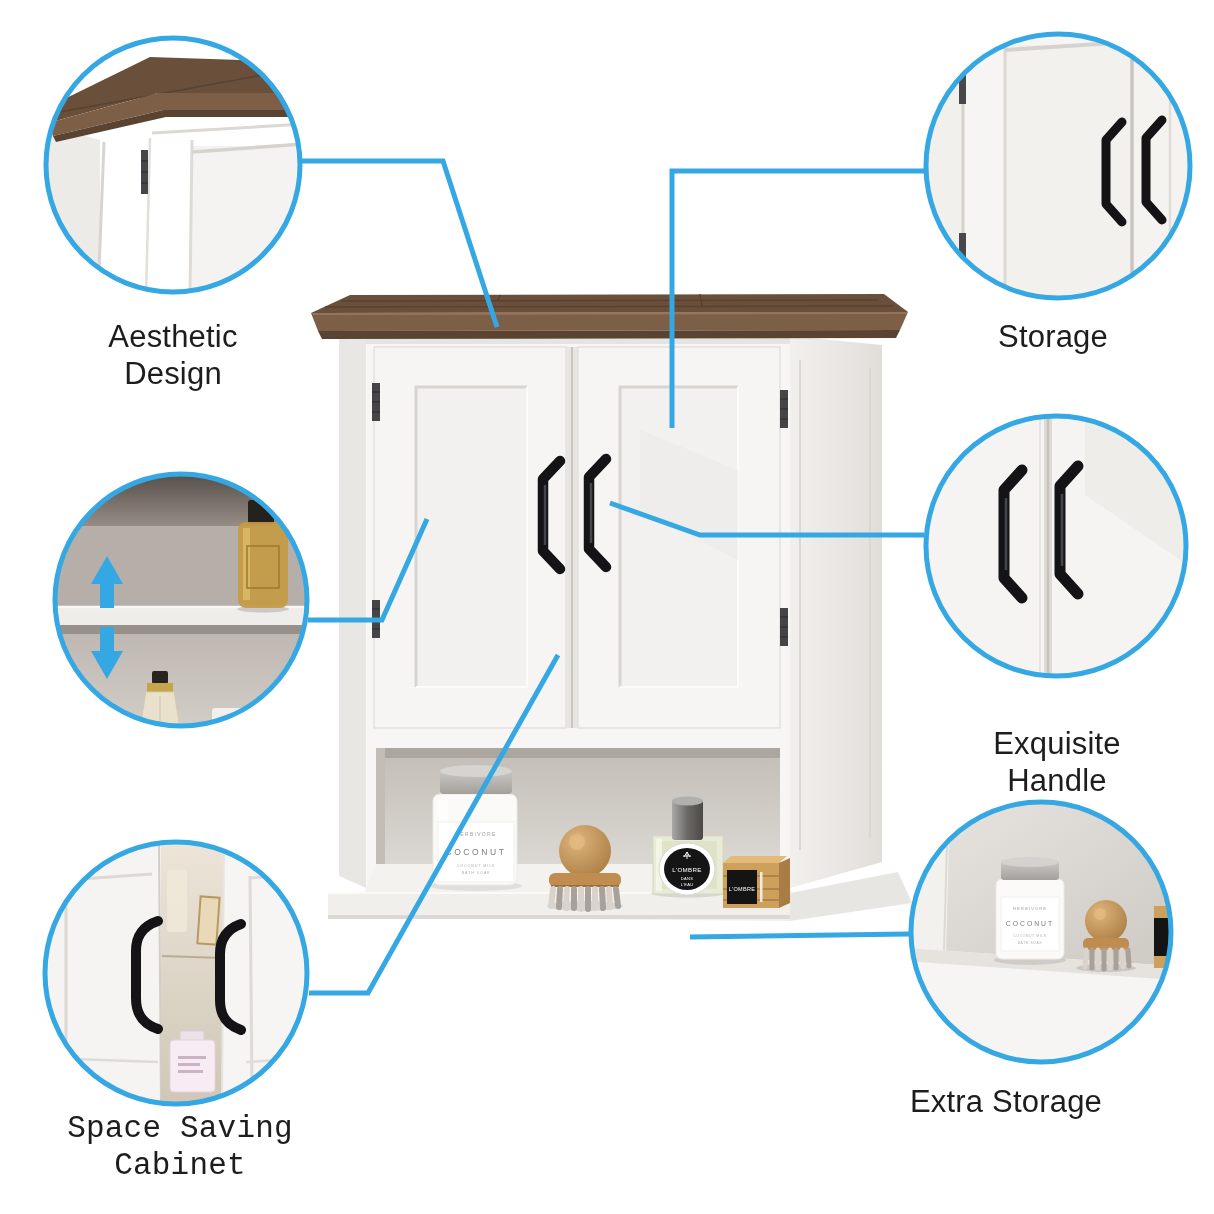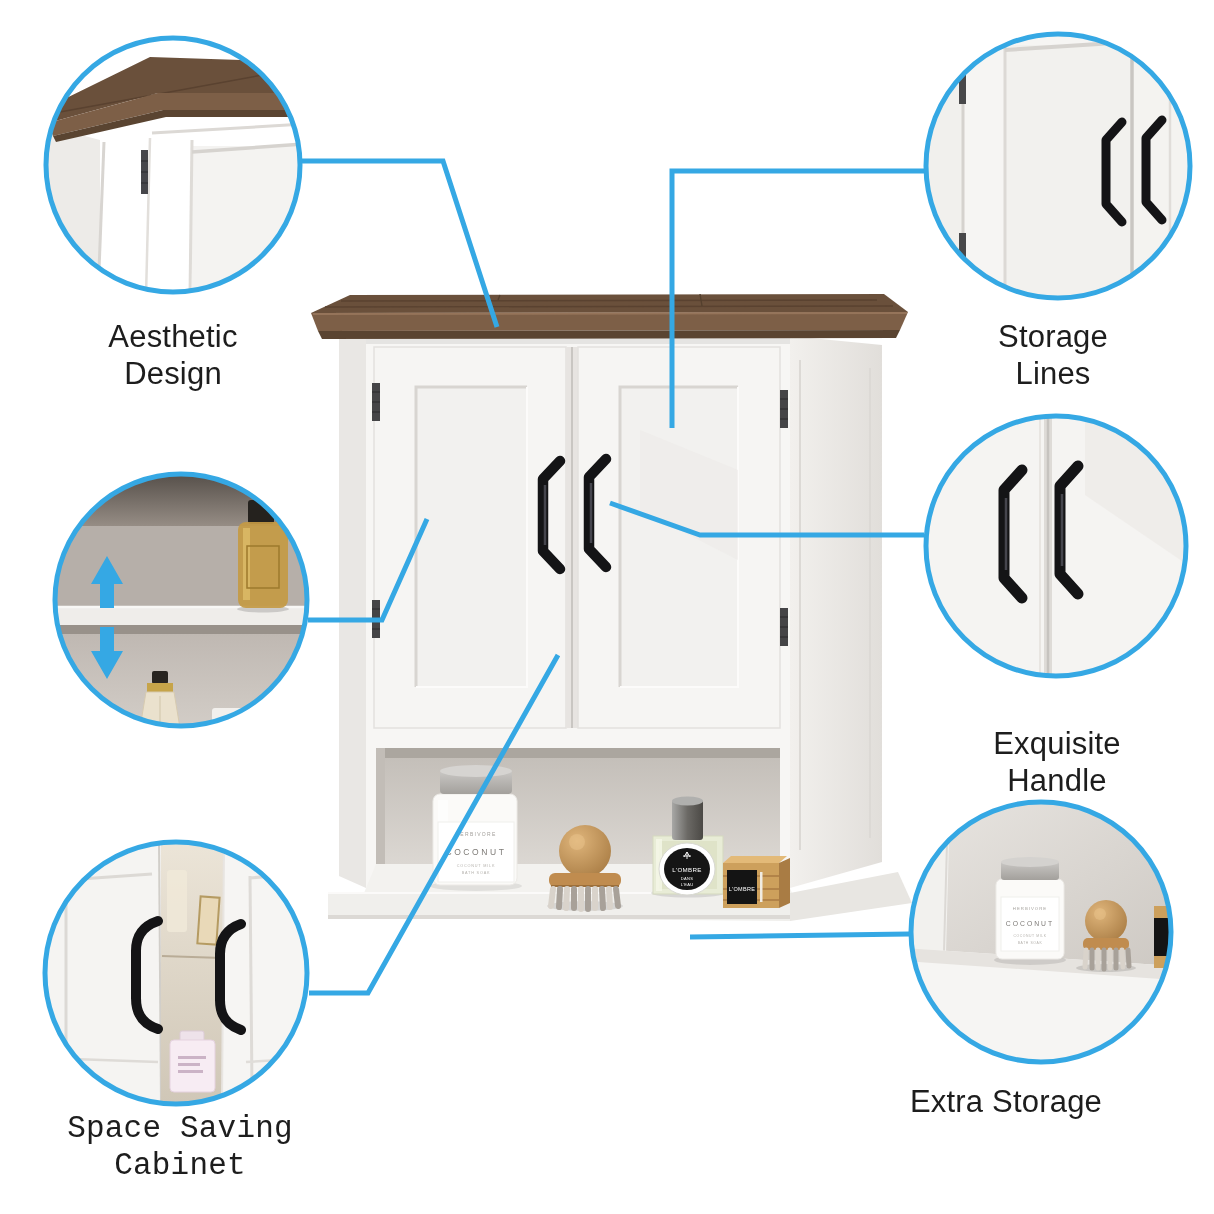--- a/index.html
+++ b/index.html
@@ -392,21 +392,20 @@
     <circle class="accent-stroke" cx="1041" cy="932" r="130" fill="none" stroke-width="5"></circle>
   </g>
 </svg>
 
 <div class="callout-label" style="left:13px; top:318px; width:320px;">
   <span>Aesthetic</span>
   <span>Design</span>
 </div>
 <div class="callout-label" style="left:903px; top:318px; width:300px;">
   <span>Storage</span>
-  <span>Lines</span>
 </div>
 <div class="callout-label" style="left:25px; top:751px; width:320px;">
 </div>
 <div class="callout-label" style="left:907px; top:693px; width:300px;margin-top:32px;">
   <span>Exquisite</span>
   <span>Handle</span>
 </div>
 <div class="callout-label" style="left:20px; top:1110px; width:320px;font-family:Liberation Mono, monospace;">
   <span>Space Saving</span>
   <span>Cabinet</span>

